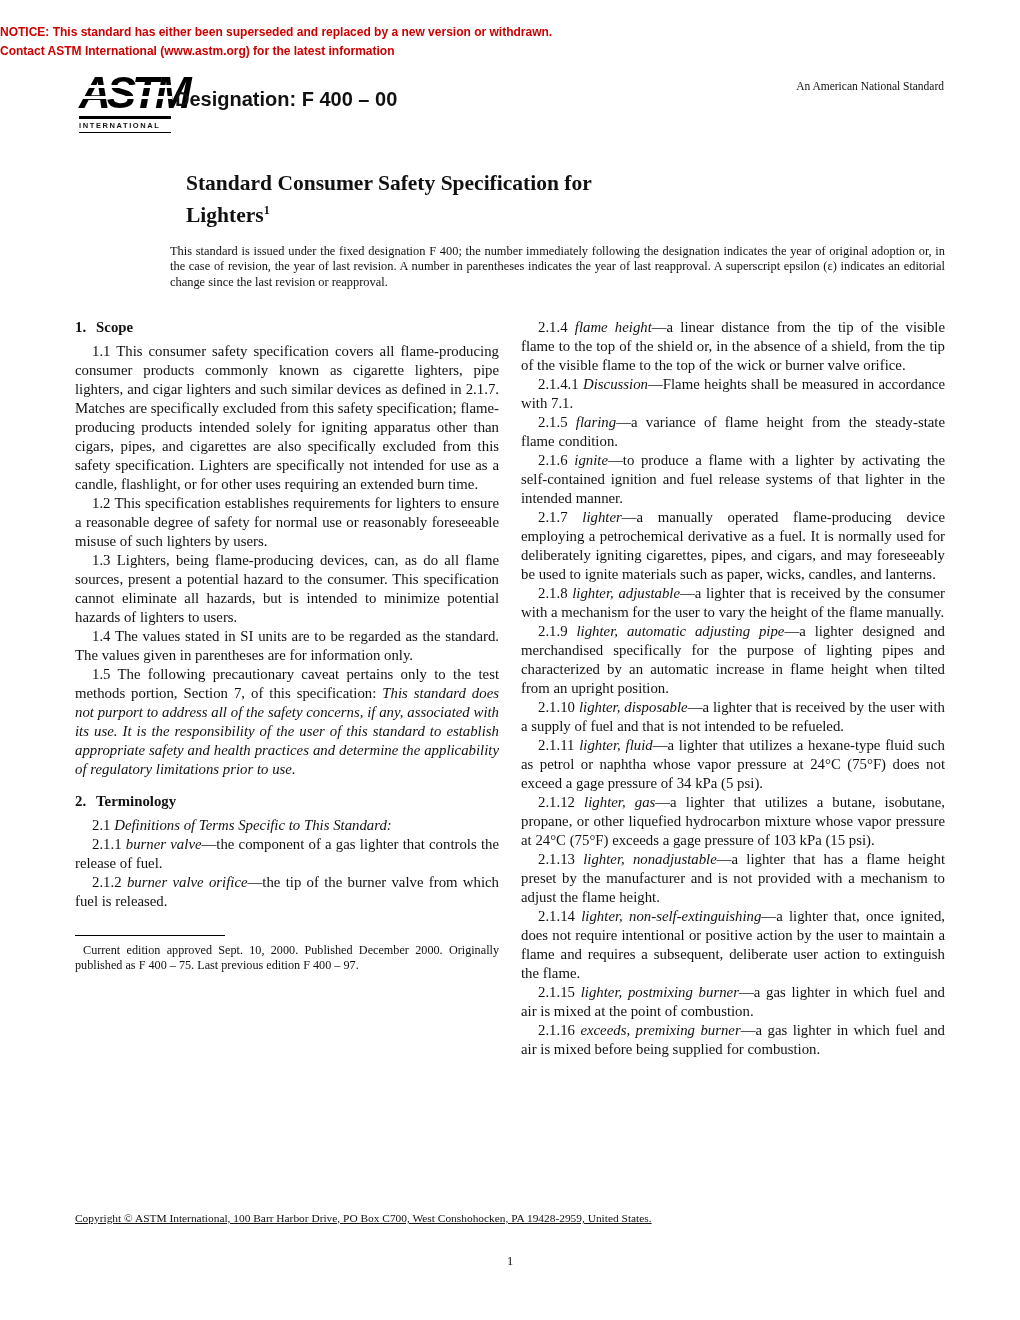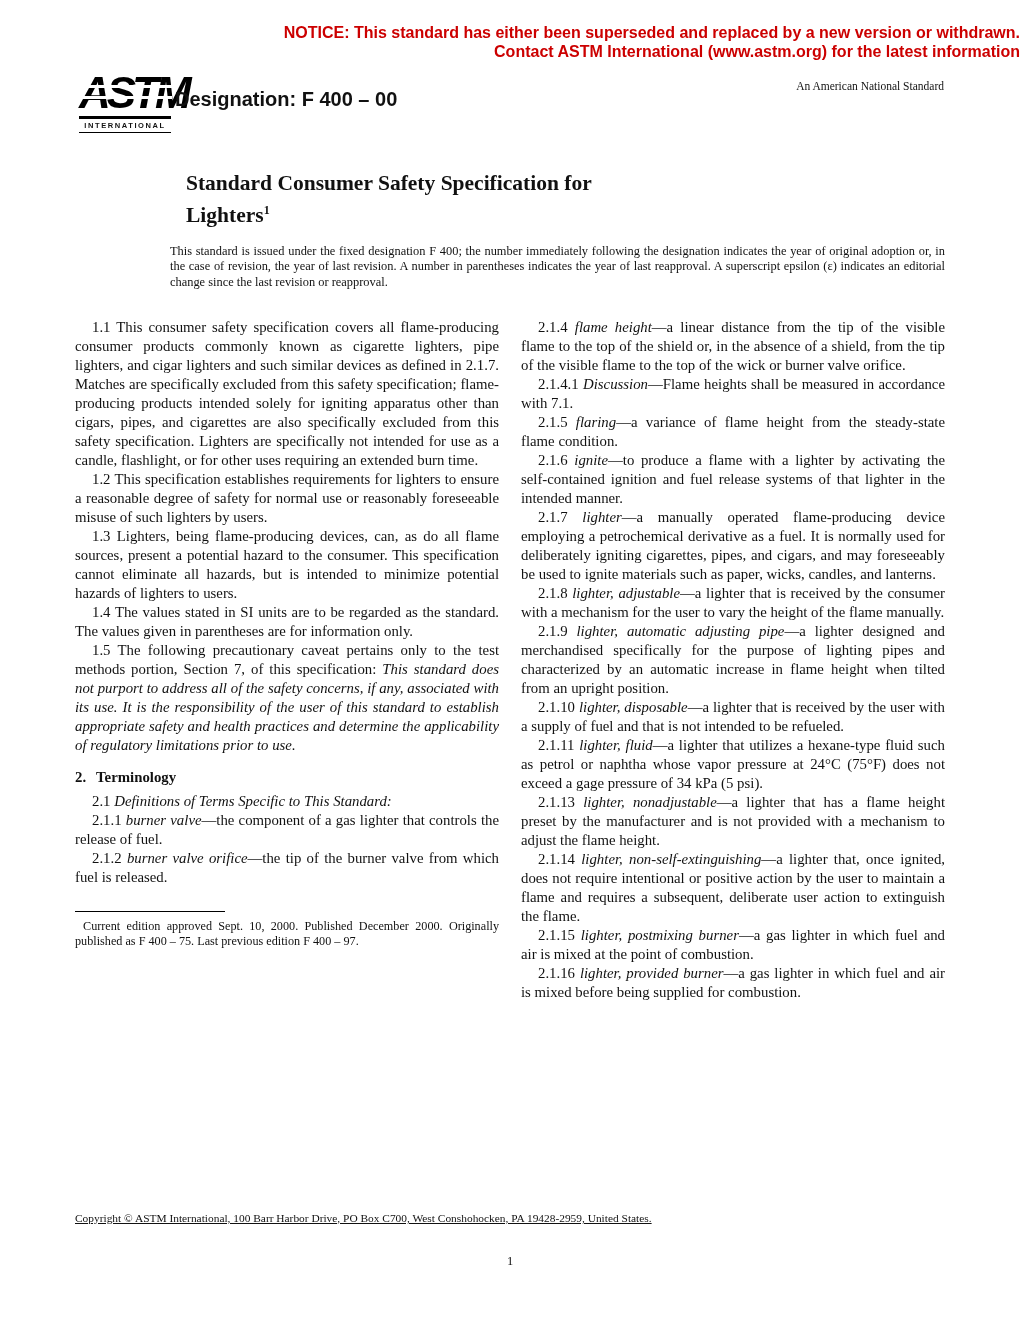--- a/index.html
+++ b/index.html
@@ -2,37 +2,37 @@
 <html><head>
 <meta charset="utf-8">
 <style>
   * { margin:0; padding:0; box-sizing:border-box; }
   html,body { background:#ffffff; }
   .page {
     position:relative; width:1020px; height:1320px; background:#ffffff;
     font-family:"Liberation Serif", serif; color:#111; overflow:hidden;
   }
   .notice {
-    padding-top:23px; text-align:right;
+    padding-top:23px; text-align:left;
     font-family:"Liberation Sans", sans-serif; font-weight:700;
-    font-size:16px; line-height:19px; color:#cc0000;
+    font-size:12px; line-height:19px; color:#cc0000;
   }
   .header { position:absolute; left:75px; right:76px; top:70px; height:95px; }
   .logo { position:absolute; left:4px; top:2px; width:92px; }
   .logo-astm {
     position:relative; font-family:"Liberation Sans", sans-serif;
     font-weight:700; font-style:italic; font-size:44px; line-height:42px;
     letter-spacing:-4px; color:#000; text-align:center;
   }
   .logo-stripe { position:absolute; left:-3px; right:-1px; height:3px; background:#fff; }
   .stripe-a { top:13px; } .stripe-b { top:24px; }
   .logo-intl {
     border-top:3px solid #000; border-bottom:1px solid #000;
     font-family:"Liberation Sans", sans-serif; font-size:7.5px; font-weight:700;
-    letter-spacing:1.6px; text-align:center; padding:2px 0 2px; margin-top:2px;
+    letter-spacing:1.6px; padding:2px 0 2px; margin-top:2px;
   }
   .designation {
     position:absolute; left:100px; top:18px;
     font-family:"Liberation Sans", sans-serif; font-weight:700; font-size:20px;
   }
   .ans { position:absolute; right:0; top:10px; font-size:11.5px; }
   .title-block {
     position:absolute; left:186px; right:75px; top:170px;
     font-weight:700; font-size:21.5px; line-height:27px;
   }
@@ -83,20 +83,21 @@
   <div class="title-block">
     <span>Standard Consumer Safety Specification for</span><br>
     <span>Lighters</span><sup>1</sup>
   </div>
 
   <p class="issued">This standard is issued under the fixed designation F 400; the number immediately following the designation indicates the year of original adoption or, in the case of revision, the year of last revision. A number in parentheses indicates the year of last reapproval. A superscript epsilon (ε) indicates an editorial change since the last revision or reapproval.</p>
 
   <div class="columns">
 
     <div class="col">
+      <h2 class="sec"><span class="secnum">1.</span><span>Scope</span></h2>
       <p>1.1 This consumer safety specification covers all flame-producing consumer products commonly known as cigarette lighters, pipe lighters, and cigar lighters and such similar devices as defined in 2.1.7. Matches are specifically excluded from this safety specification; flame-producing products intended solely for igniting apparatus other than cigars, pipes, and cigarettes are also specifically excluded from this safety specification. Lighters are specifically not intended for use as a candle, flashlight, or for other uses requiring an extended burn time.</p>
       <p>1.2 This specification establishes requirements for lighters to ensure a reasonable degree of safety for normal use or reasonably foreseeable misuse of such lighters by users.</p>
       <p>1.3 Lighters, being flame-producing devices, can, as do all flame sources, present a potential hazard to the consumer. This specification cannot eliminate all hazards, but is intended to minimize potential hazards of lighters to users.</p>
       <p>1.4 The values stated in SI units are to be regarded as the standard. The values given in parentheses are for information only.</p>
       <p><span>1.5 The following precautionary caveat pertains only to the test methods portion, Section 7, of this specification: </span><i>This standard does not purport to address all of the safety concerns, if any, associated with its use. It is the responsibility of the user of this standard to establish appropriate safety and health practices and determine the applicability of regulatory limitations prior to use.</i></p>
 
       <h2 class="sec sec2"><span class="secnum">2.</span><span>Terminology</span></h2>
       <p><span>2.1 </span><i>Definitions of Terms Specific to This Standard:</i></p>
 
       <p class="def"><span>2.1.1 </span><i>burner valve</i><span>—the component of a gas lighter that controls the release of fuel.</span></p>
@@ -111,24 +112,25 @@
     <div class="col">
       <p class="def"><span>2.1.4 </span><i>flame height</i><span>—a linear distance from the tip of the visible flame to the top of the shield or, in the absence of a shield, from the tip of the visible flame to the top of the wick or burner valve orifice.</span></p>
       <p class="def"><span>2.1.4.1 </span><i>Discussion</i><span>—Flame heights shall be measured in accordance with 7.1.</span></p>
       <p class="def"><span>2.1.5 </span><i>flaring</i><span>—a variance of flame height from the steady-state flame condition.</span></p>
       <p class="def"><span>2.1.6 </span><i>ignite</i><span>—to produce a flame with a lighter by activating the self-contained ignition and fuel release systems of that lighter in the intended manner.</span></p>
       <p class="def"><span>2.1.7 </span><i>lighter</i><span>—a manually operated flame-producing device employing a petrochemical derivative as a fuel. It is normally used for deliberately igniting cigarettes, pipes, and cigars, and may foreseeably be used to ignite materials such as paper, wicks, candles, and lanterns.</span></p>
       <p class="def"><span>2.1.8 </span><i>lighter, adjustable</i><span>—a lighter that is received by the consumer with a mechanism for the user to vary the height of the flame manually.</span></p>
       <p class="def"><span>2.1.9 </span><i>lighter, automatic adjusting pipe</i><span>—a lighter designed and merchandised specifically for the purpose of lighting pipes and characterized by an automatic increase in flame height when tilted from an upright position.</span></p>
       <p class="def"><span>2.1.10 </span><i>lighter, disposable</i><span>—a lighter that is received by the user with a supply of fuel and that is not intended to be refueled.</span></p>
       <p class="def"><span>2.1.11 </span><i>lighter, fluid</i><span>—a lighter that utilizes a hexane-type fluid such as petrol or naphtha whose vapor pressure at 24°C (75°F) does not exceed a gage pressure of 34 kPa (5 psi).</span></p>
+      <p class="def"><span>2.1.12 </span><i>lighter, gas</i><span>—a lighter that utilizes a butane, isobutane, propane, or other liquefied hydrocarbon mixture whose vapor pressure at 24°C (75°F) exceeds a gage pressure of 103 kPa (15 psi).</span></p>
       <p class="def"><span>2.1.13 </span><i>lighter, nonadjustable</i><span>—a lighter that has a flame height preset by the manufacturer and is not provided with a mechanism to adjust the flame height.</span></p>
       <p class="def"><span>2.1.14 </span><i>lighter, non-self-extinguishing</i><span>—a lighter that, once ignited, does not require intentional or positive action by the user to maintain a flame and requires a subsequent, deliberate user action to extinguish the flame.</span></p>
       <p class="def"><span>2.1.15 </span><i>lighter, postmixing burner</i><span>—a gas lighter in which fuel and air is mixed at the point of combustion.</span></p>
-      <p class="def"><span>2.1.16 </span><i>lighter, provided burner</i><span>—a gas lighter in which fuel and air is mixed before being supplied for combustion.</span></p>
+      <p class="def"><span>2.1.16 </span><i>exceeds, premixing burner</i><span>—a gas lighter in which fuel and air is mixed before being supplied for combustion.</span></p>
     </div>
 
   </div>
 
   <div class="copyright">Copyright © ASTM International, 100 Barr Harbor Drive, PO Box C700, West Conshohocken, PA 19428-2959, United States.</div>
   <div class="pageno">1</div>
 
 </div>
 
 </body></html>

